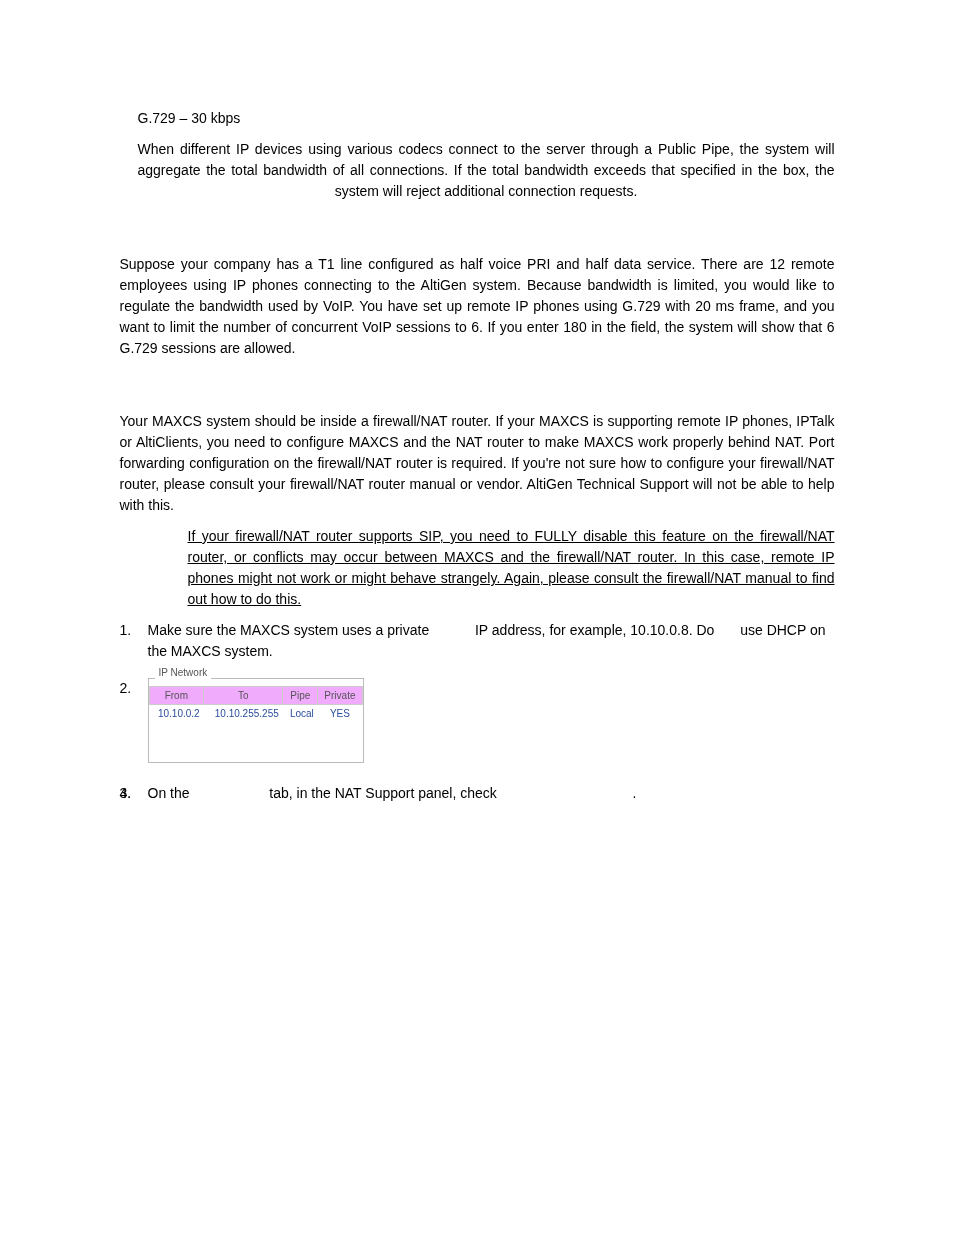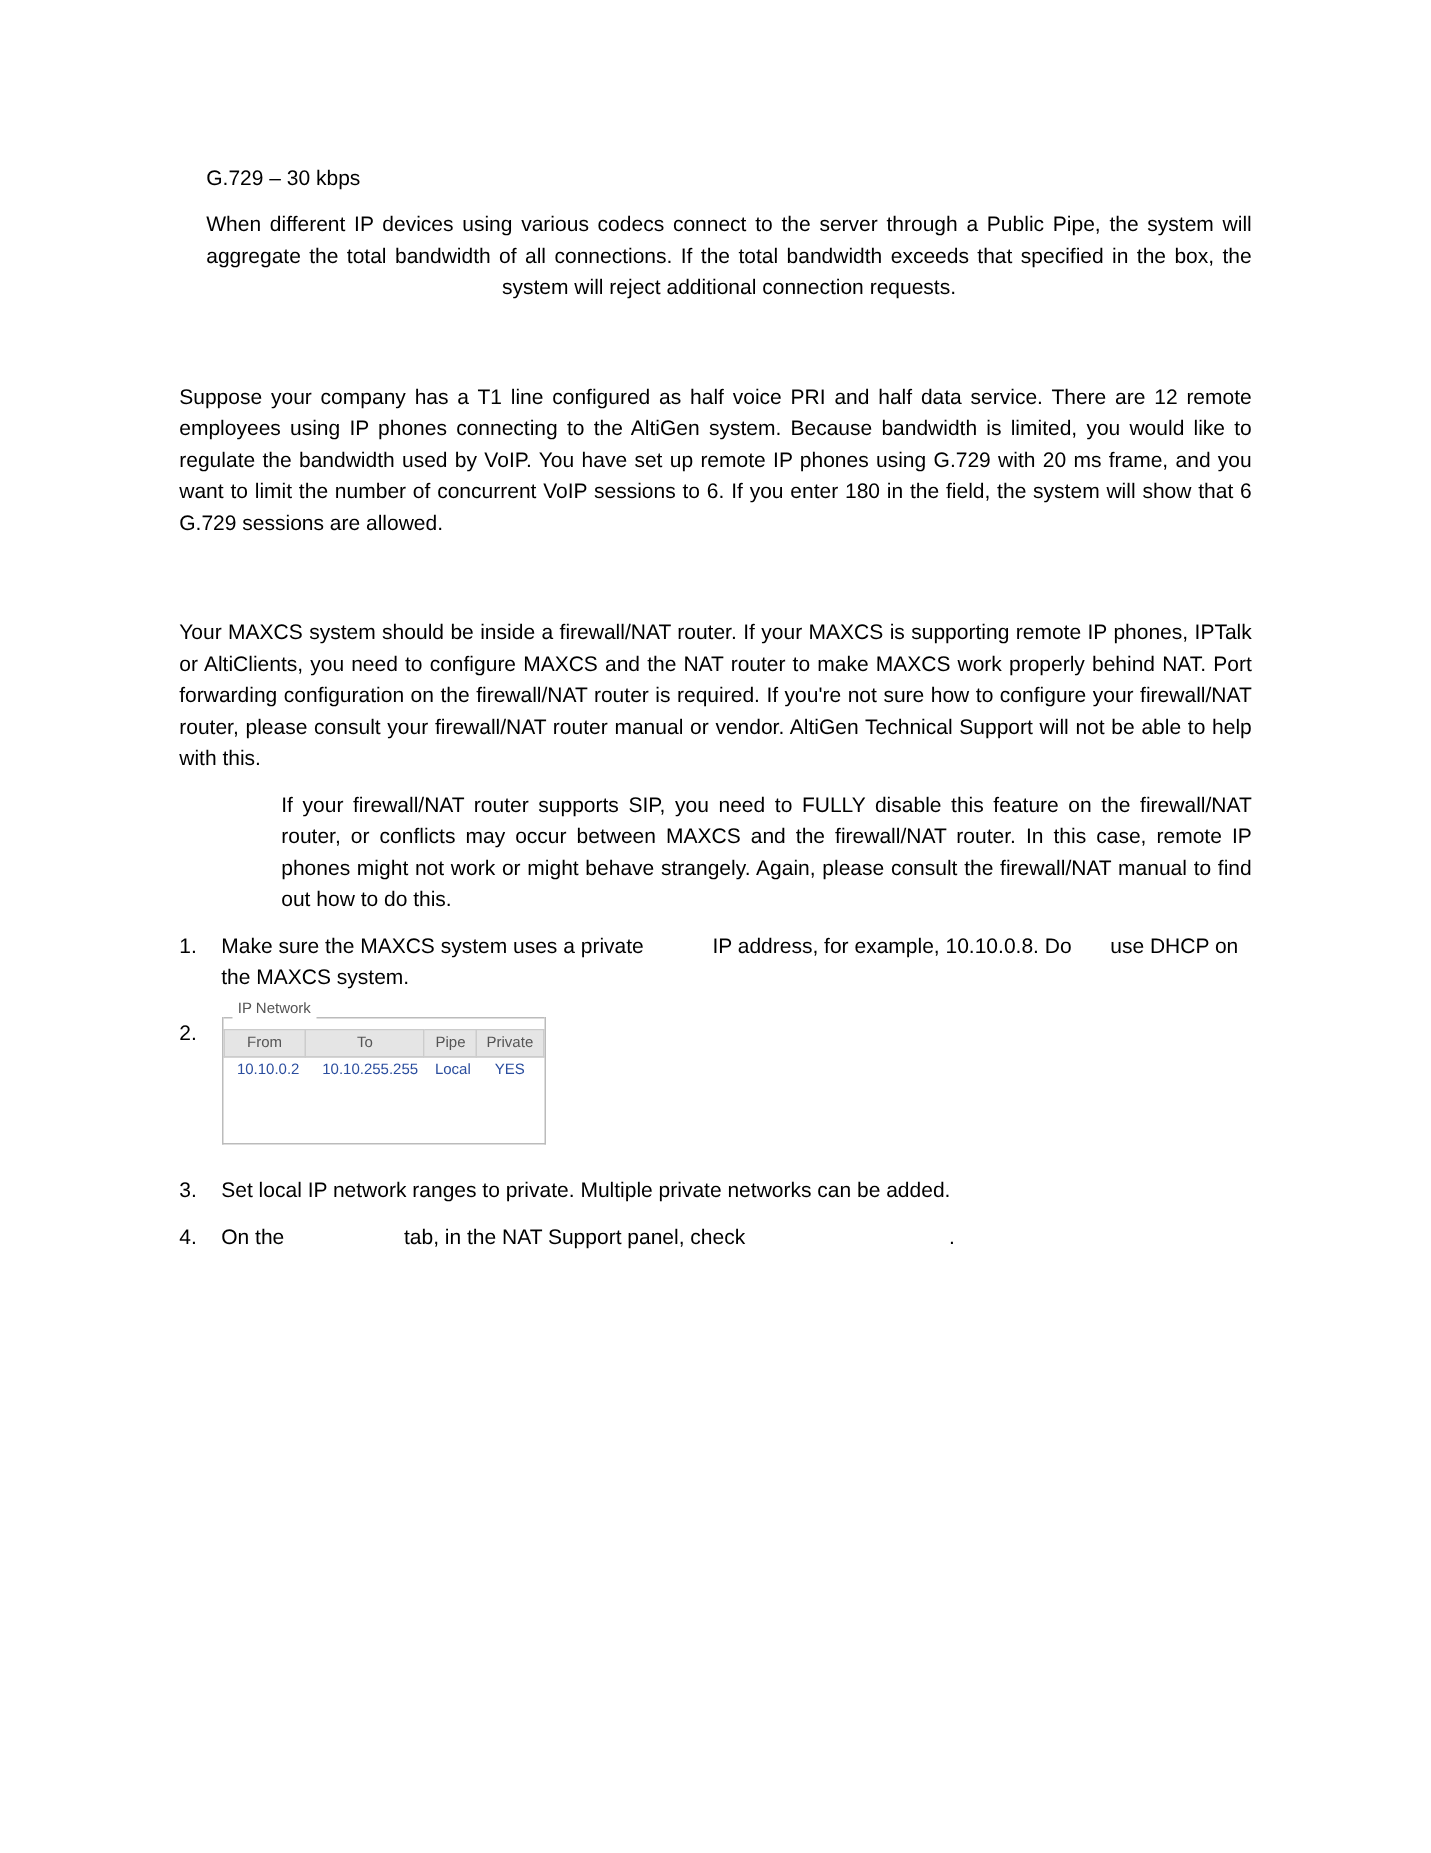--- a/index.html
+++ b/index.html
@@ -18,20 +18,21 @@
     }
     .indent {
       margin-left: 18px;
     }
     .para {
       margin: 0 0 10px 0;
     }
     .note-block {
       margin: 10px 0 10px 68px;
       text-align: justify;
+      text-decoration: underline;
     }
     .steps-intro {
       margin: 10px 0 10px 0;
     }
     .ol {
       margin: 0;
       padding: 0;
       list-style: none;
     }
     .ol > li {
@@ -85,21 +86,21 @@
     }
     .ip-table {
       width: 100%;
       border-collapse: collapse;
       font-size: 10px;
       color: #555;
     }
     .ip-table th {
       font-weight: normal;
       border: 1px solid #ccc;
-      background: #e5e5e5;
+      background: #f0abfc;
       padding: 1px 4px;
       text-align: center;
     }
     .ip-table td {
       padding: 1px 4px;
       text-align: right;
       color: #2a4d9e;
     }
     .ip-table td.center {
       text-align: center;
@@ -170,21 +171,20 @@
                 <td>Local</td>
                 <td class="center">YES</td>
               </tr>
             </tbody>
           </table>
         </div>
       </div>
     </li>
     <li>
       <span class="marker">3.</span>
-      <span class="li-content">Set local IP network ranges to private. Multiple private networks can be added.</span>
     </li>
     <li>
       <span class="marker">4.</span>
       <span class="li-content">
         <span>On the </span>
         <span style="display:inline-block;width:72px;"></span>
         <span>tab, in the NAT Support panel, check </span>
         <span style="display:inline-block;width:128px;"></span>
         <span>.</span>
       </span>

